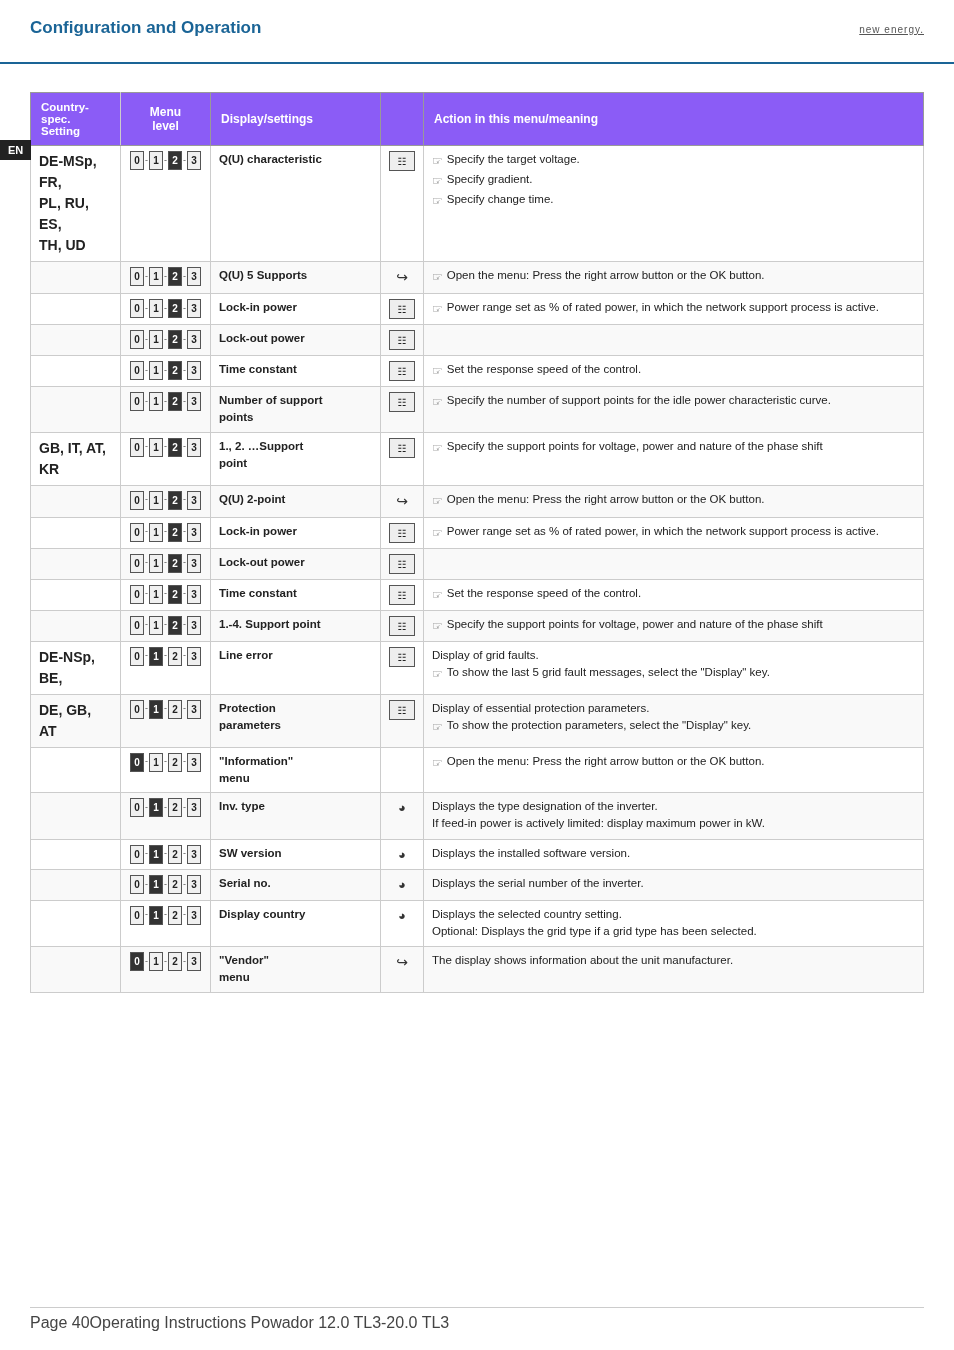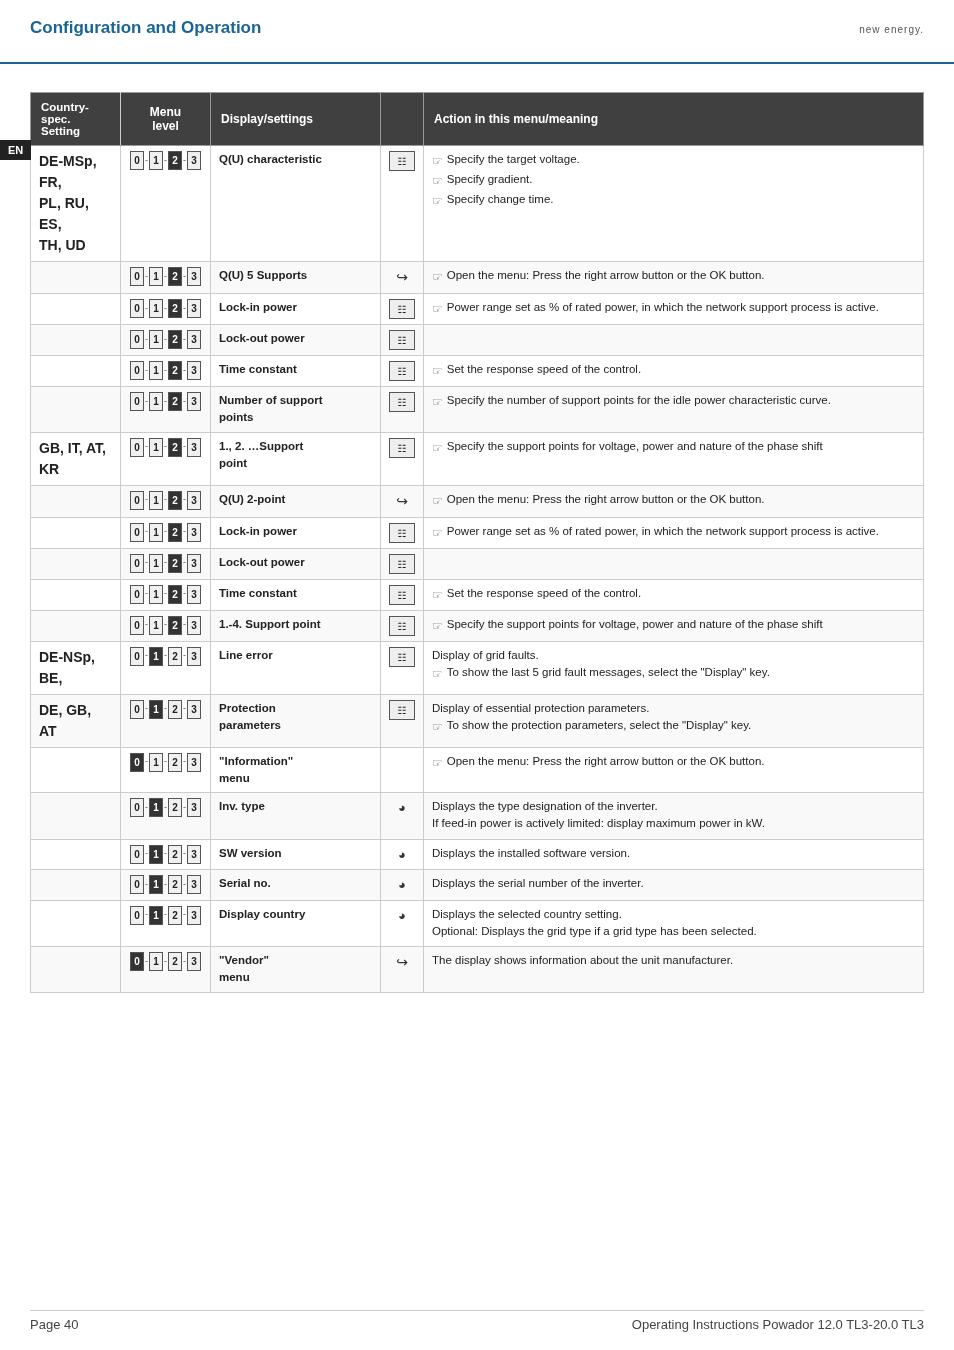--- a/index.html
+++ b/index.html
@@ -36,20 +36,21 @@
       font-weight: bold;
       letter-spacing: 4px;
       color: #333;
       line-height: 1;
     }
     .logo-subtitle {
       font-size: 10px;
       color: #555;
       letter-spacing: 1px;
       margin-top: 2px;
+      text-decoration: underline;
     }
     .logo-leaf {
       width: 32px;
       height: 32px;
       margin-left: 6px;
     }
     .logo-row {
       display: flex;
       align-items: center;
     }
@@ -72,21 +73,21 @@
       padding: 18px 30px 0 30px;
     }
 
     
     table {
       width: 100%;
       border-collapse: collapse;
       margin-top: 10px;
     }
     thead tr {
-      background: #404040;
+      background: #8b5cf6;
       color: #fff;
       border-radius: 12px;
     }
     thead th {
       padding: 8px 10px;
       text-align: left;
       font-size: 12px;
       font-weight: bold;
       border: 1px solid #999;
     }
@@ -187,24 +188,23 @@
       flex-shrink: 0;
     }
 
     
     .page-footer {
       position: absolute;
       bottom: 18px;
       left: 30px;
       right: 30px;
       display: flex;
-      justify-content: space-between;
       border-top: 1px solid #ccc;
       padding-top: 6px;
-      font-size: 13px;
+      font-size: 16px;
       color: #444;
     }
 
     .display-name {
       font-weight: bold;
       font-size: 11.5px;
     }
 
     tbody tr:nth-child(even) {
       background: #f9f9f9;

